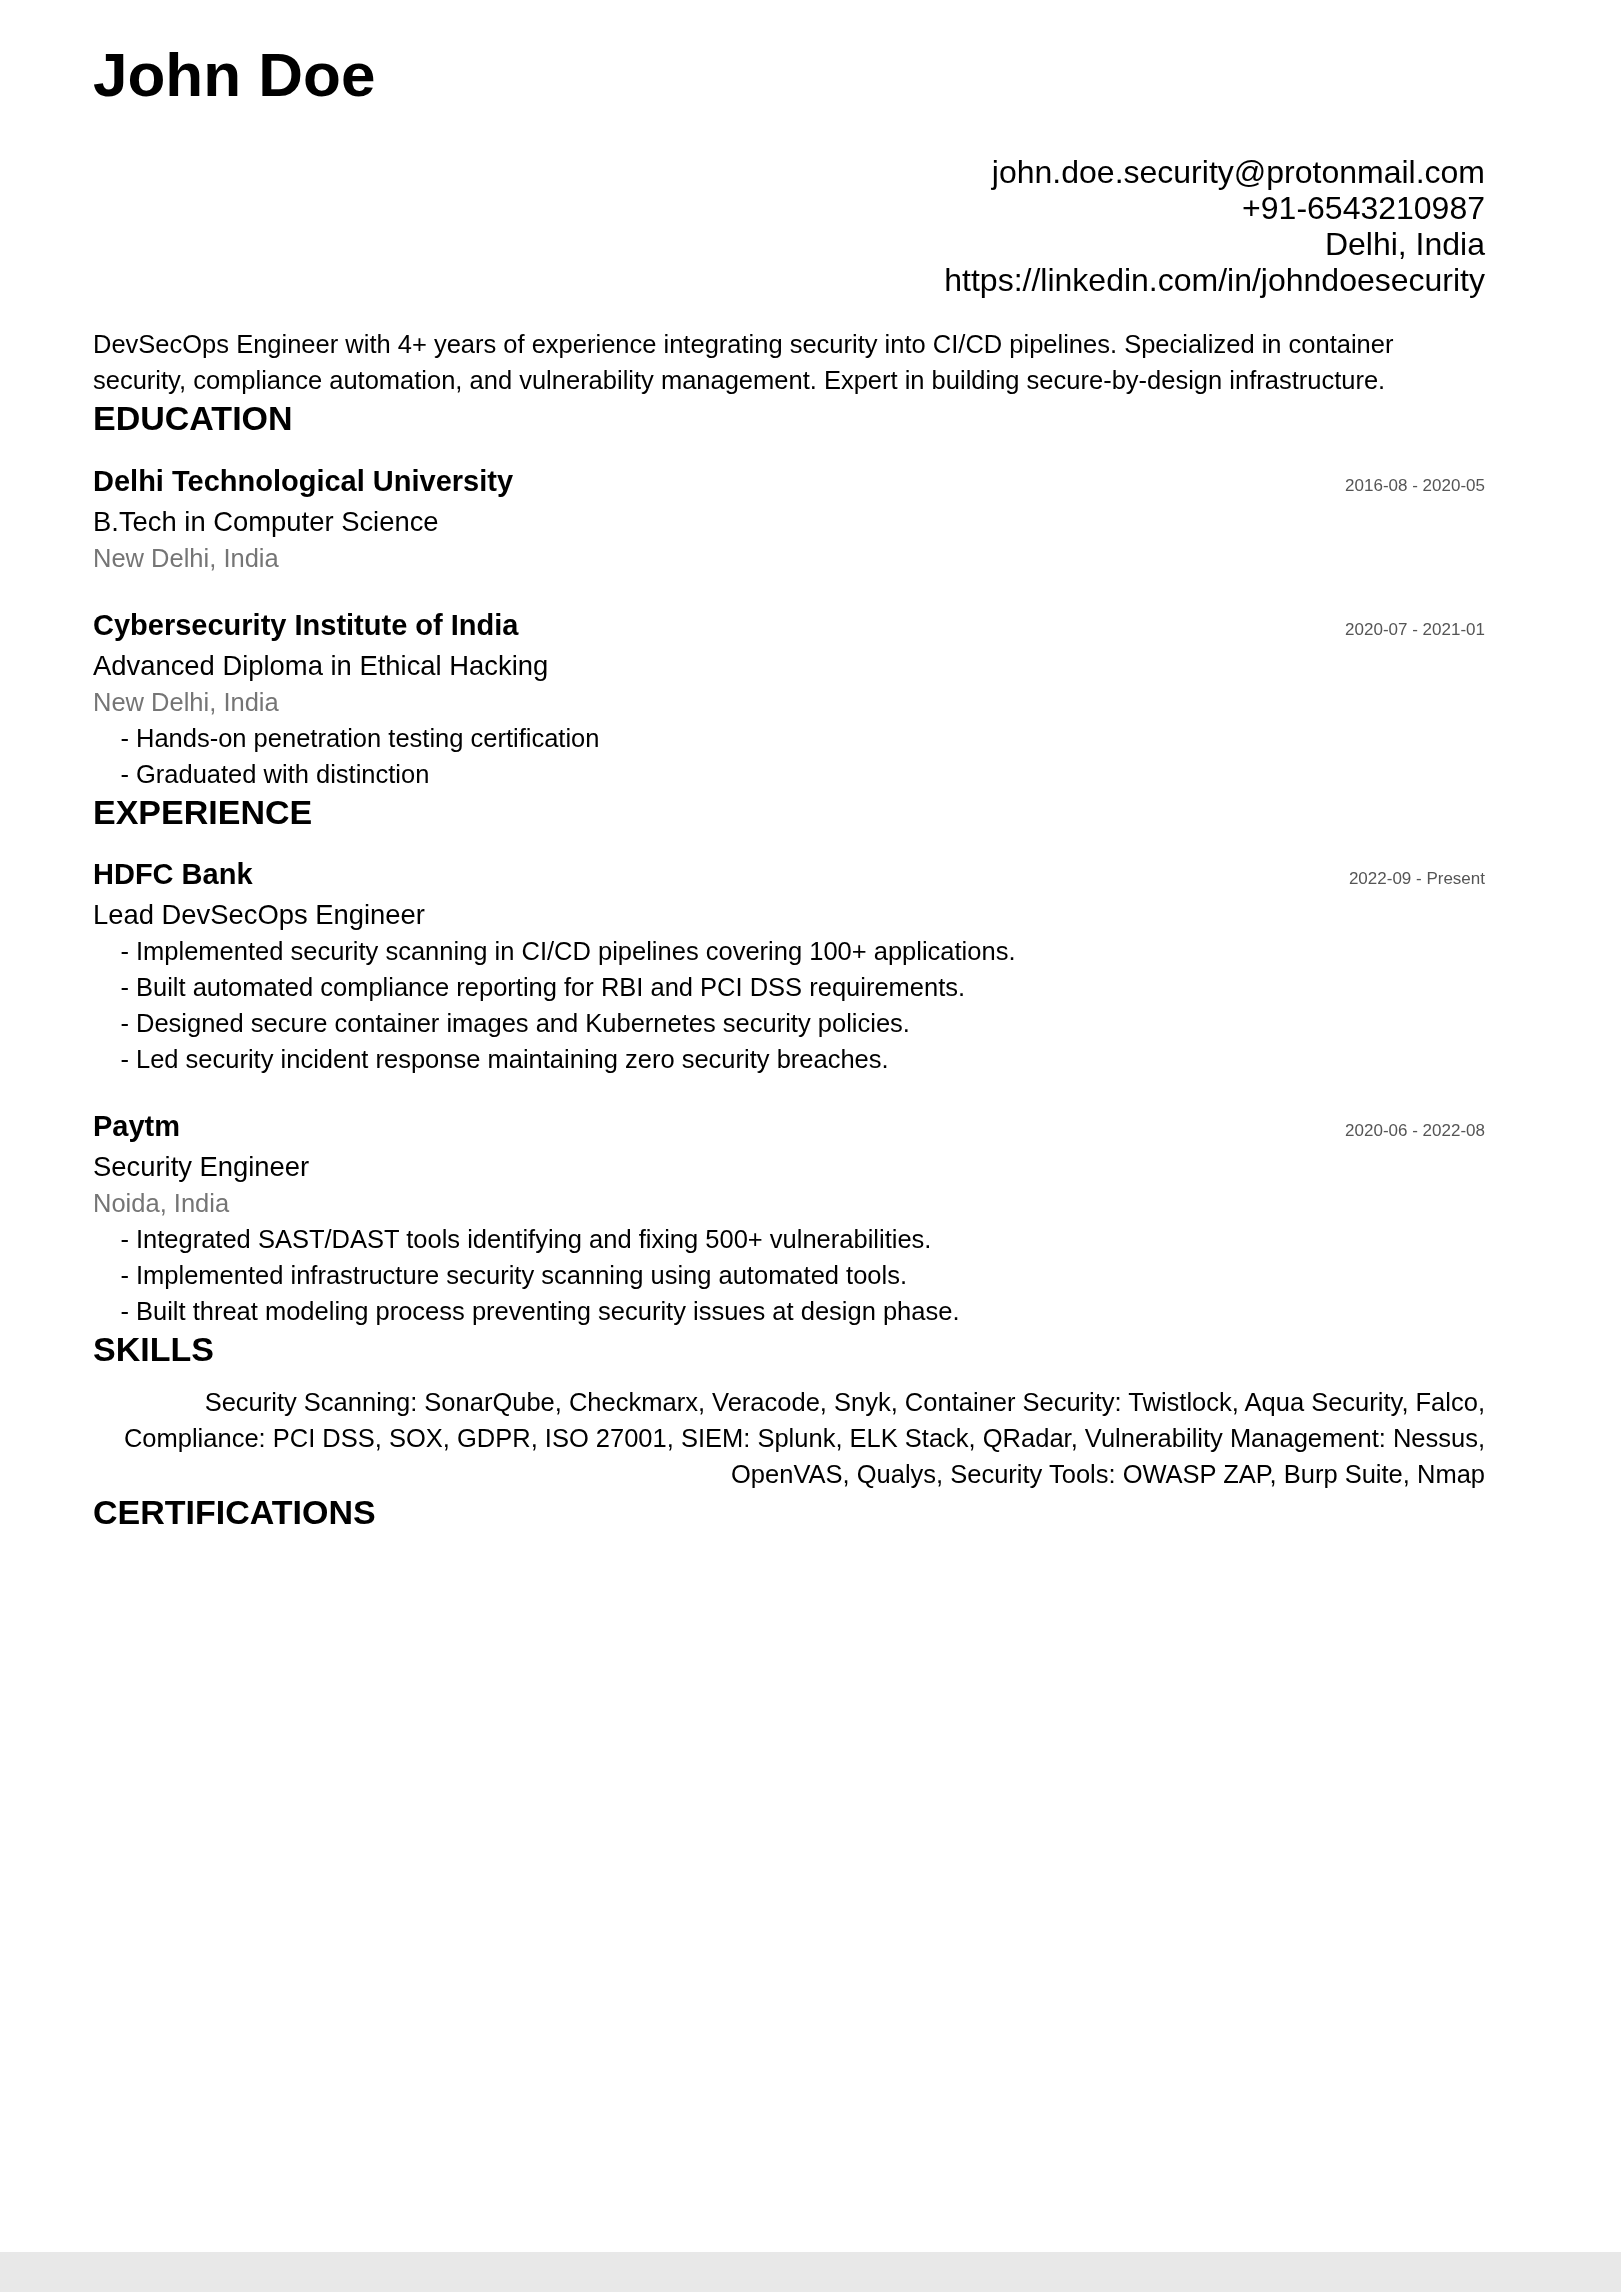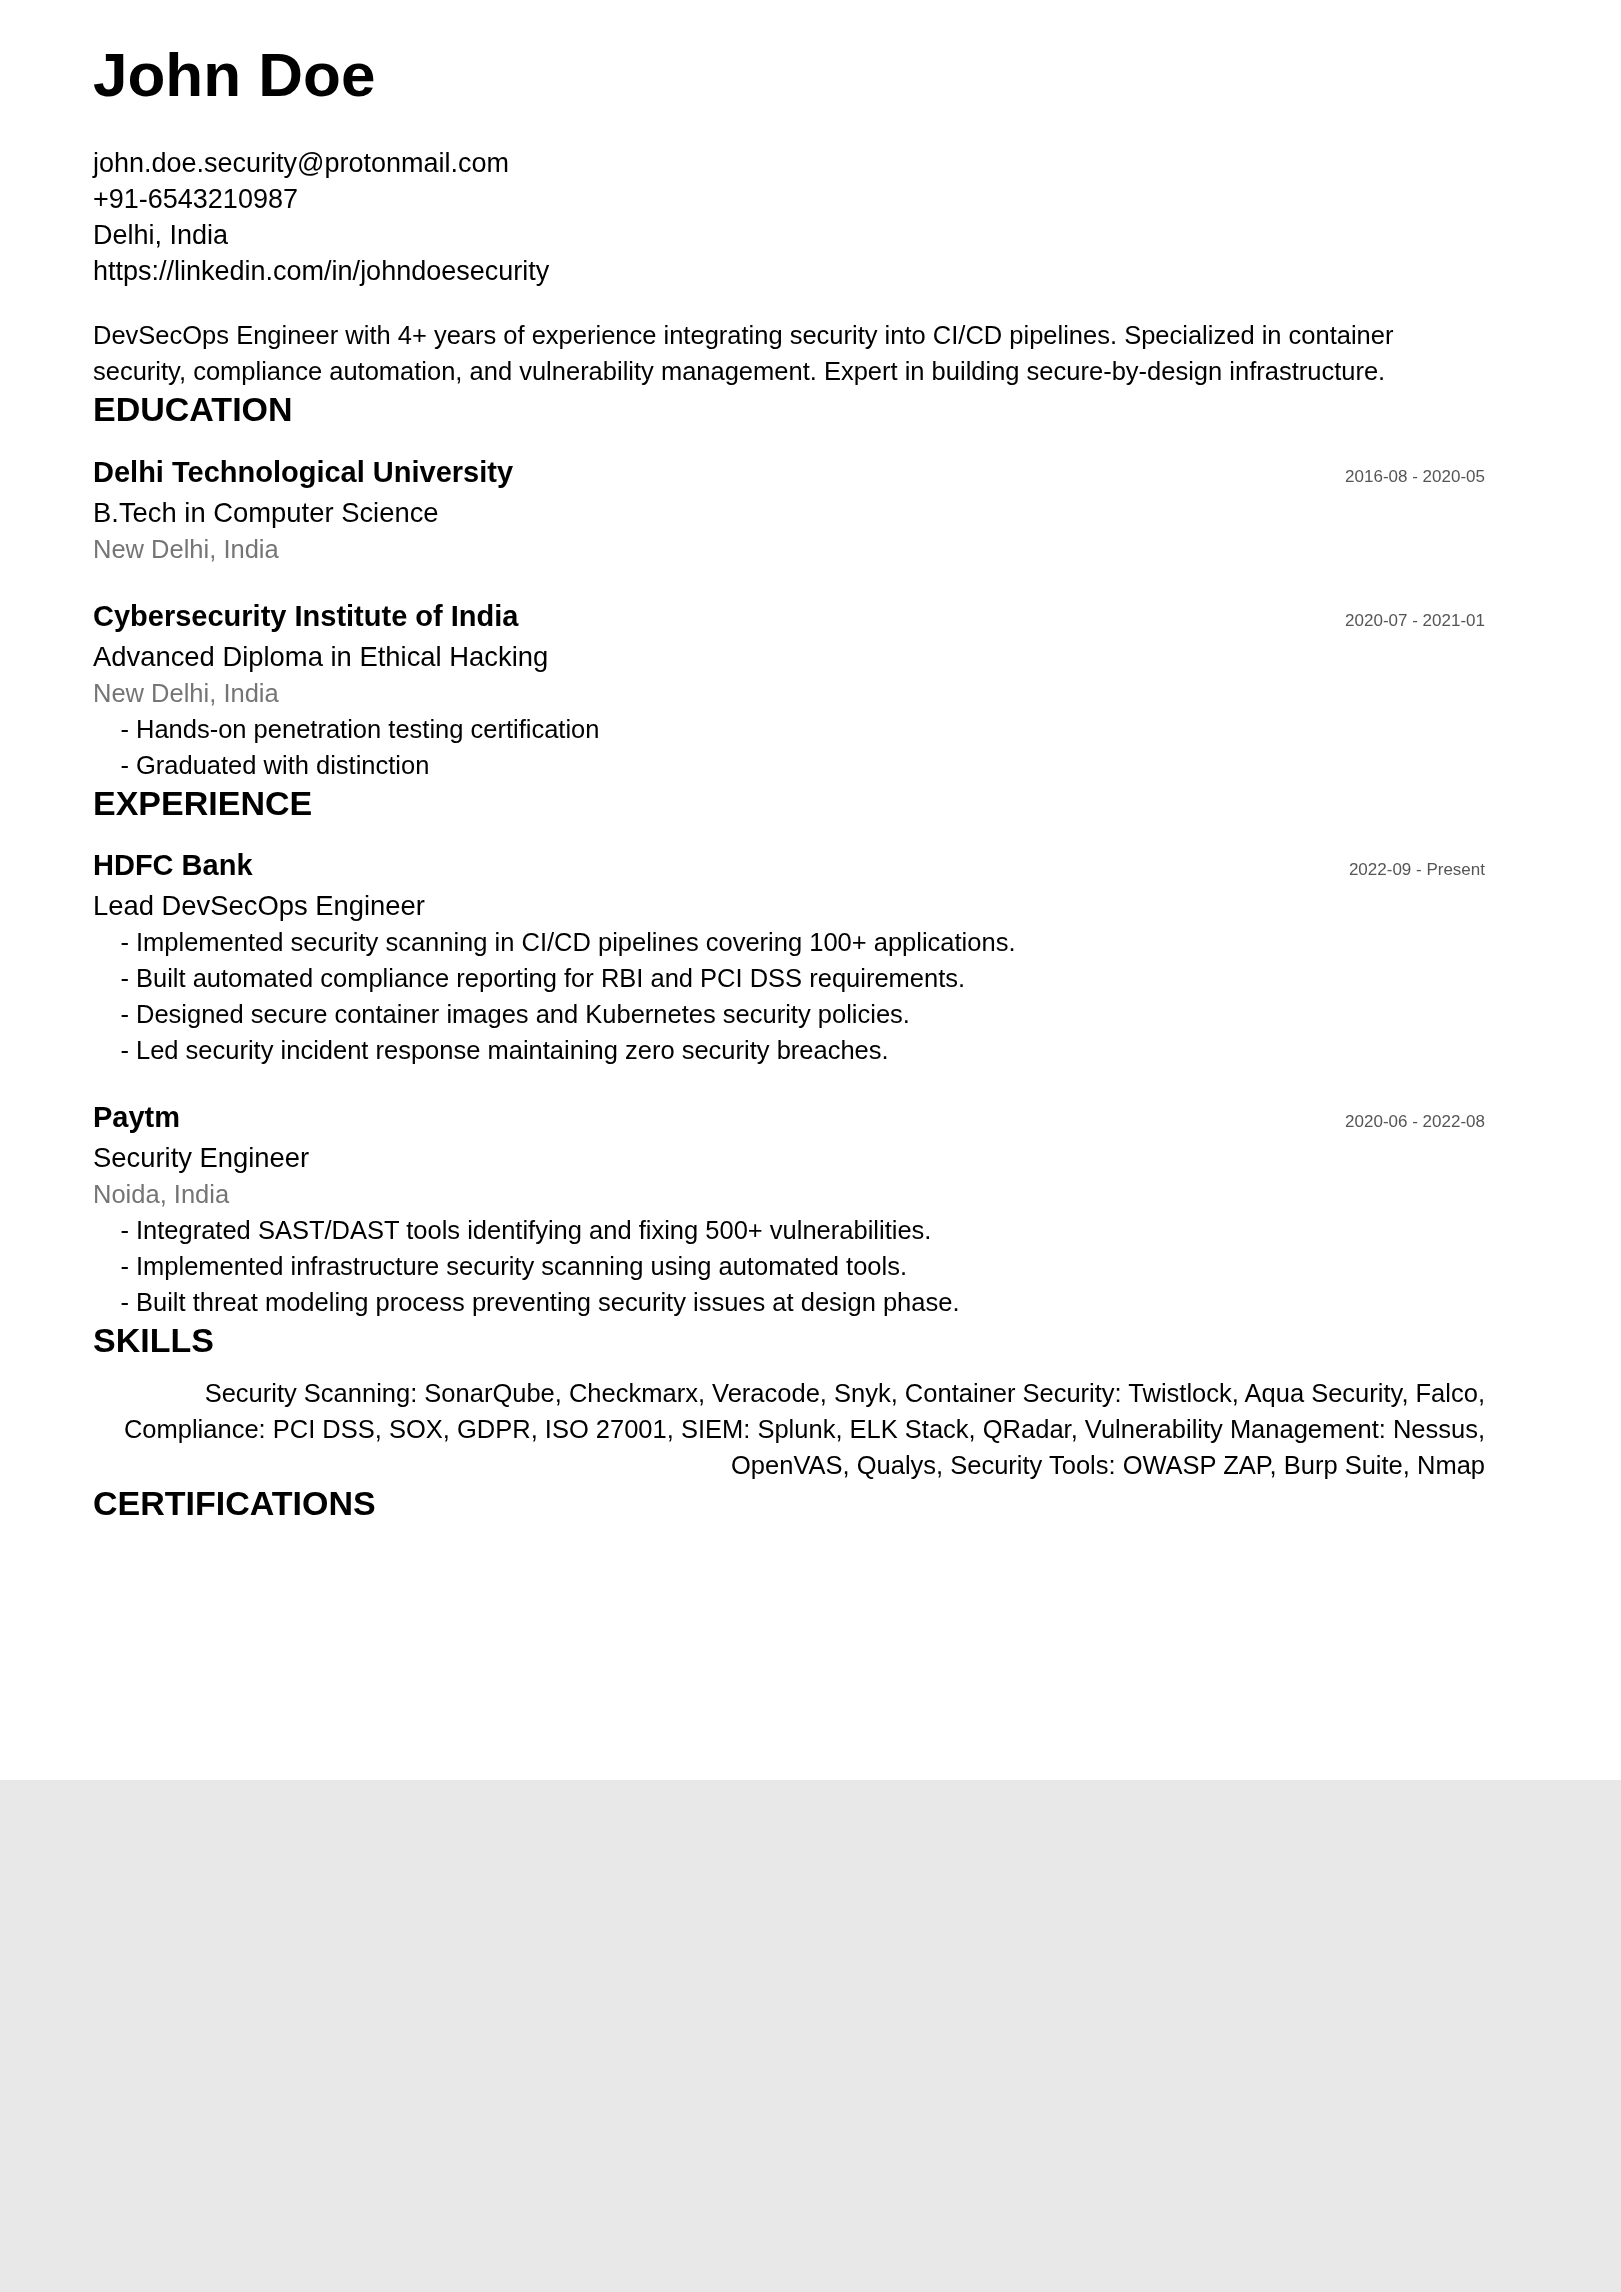--- a/index.html
+++ b/index.html
@@ -1,39 +1,40 @@
 <!DOCTYPE html>
 <html style="--background: #ffffff; --text: #000000; --muted-date: #555555; --muted-location: #757575;"><head>
 <meta charset="utf-8">
 <style>
   * { margin: 0; padding: 0; box-sizing: border-box; }
   html, body { background: #e8e8e8; }
   body { font-family: "Liberation Sans", "DejaVu Sans", sans-serif; }
 
   .page {
     width: 1621px;
-    height: 1780px;
+    height: 2252px;
     background: var(--background, #ffffff);
     color: var(--text, #000000);
     padding: 41px 136px 0 93px;
     margin: 0 auto;
     overflow: hidden;
   }
 
   .name {
     font-size: 62px;
     font-weight: bold;
     line-height: 1.1;
     color: var(--text, #000000);
   }
 
   .contact {
-    margin-top: 36px;
-    font-size: 27px;
+    margin-top: 45px;
+    font-size: 32px;
     line-height: 36px;
+    text-align: right;
   }
 
   .summary {
     margin-top: 28px;
     font-size: 25.5px;
     line-height: 36px;
   }
 
   .section-heading {
     font-size: 34px;

